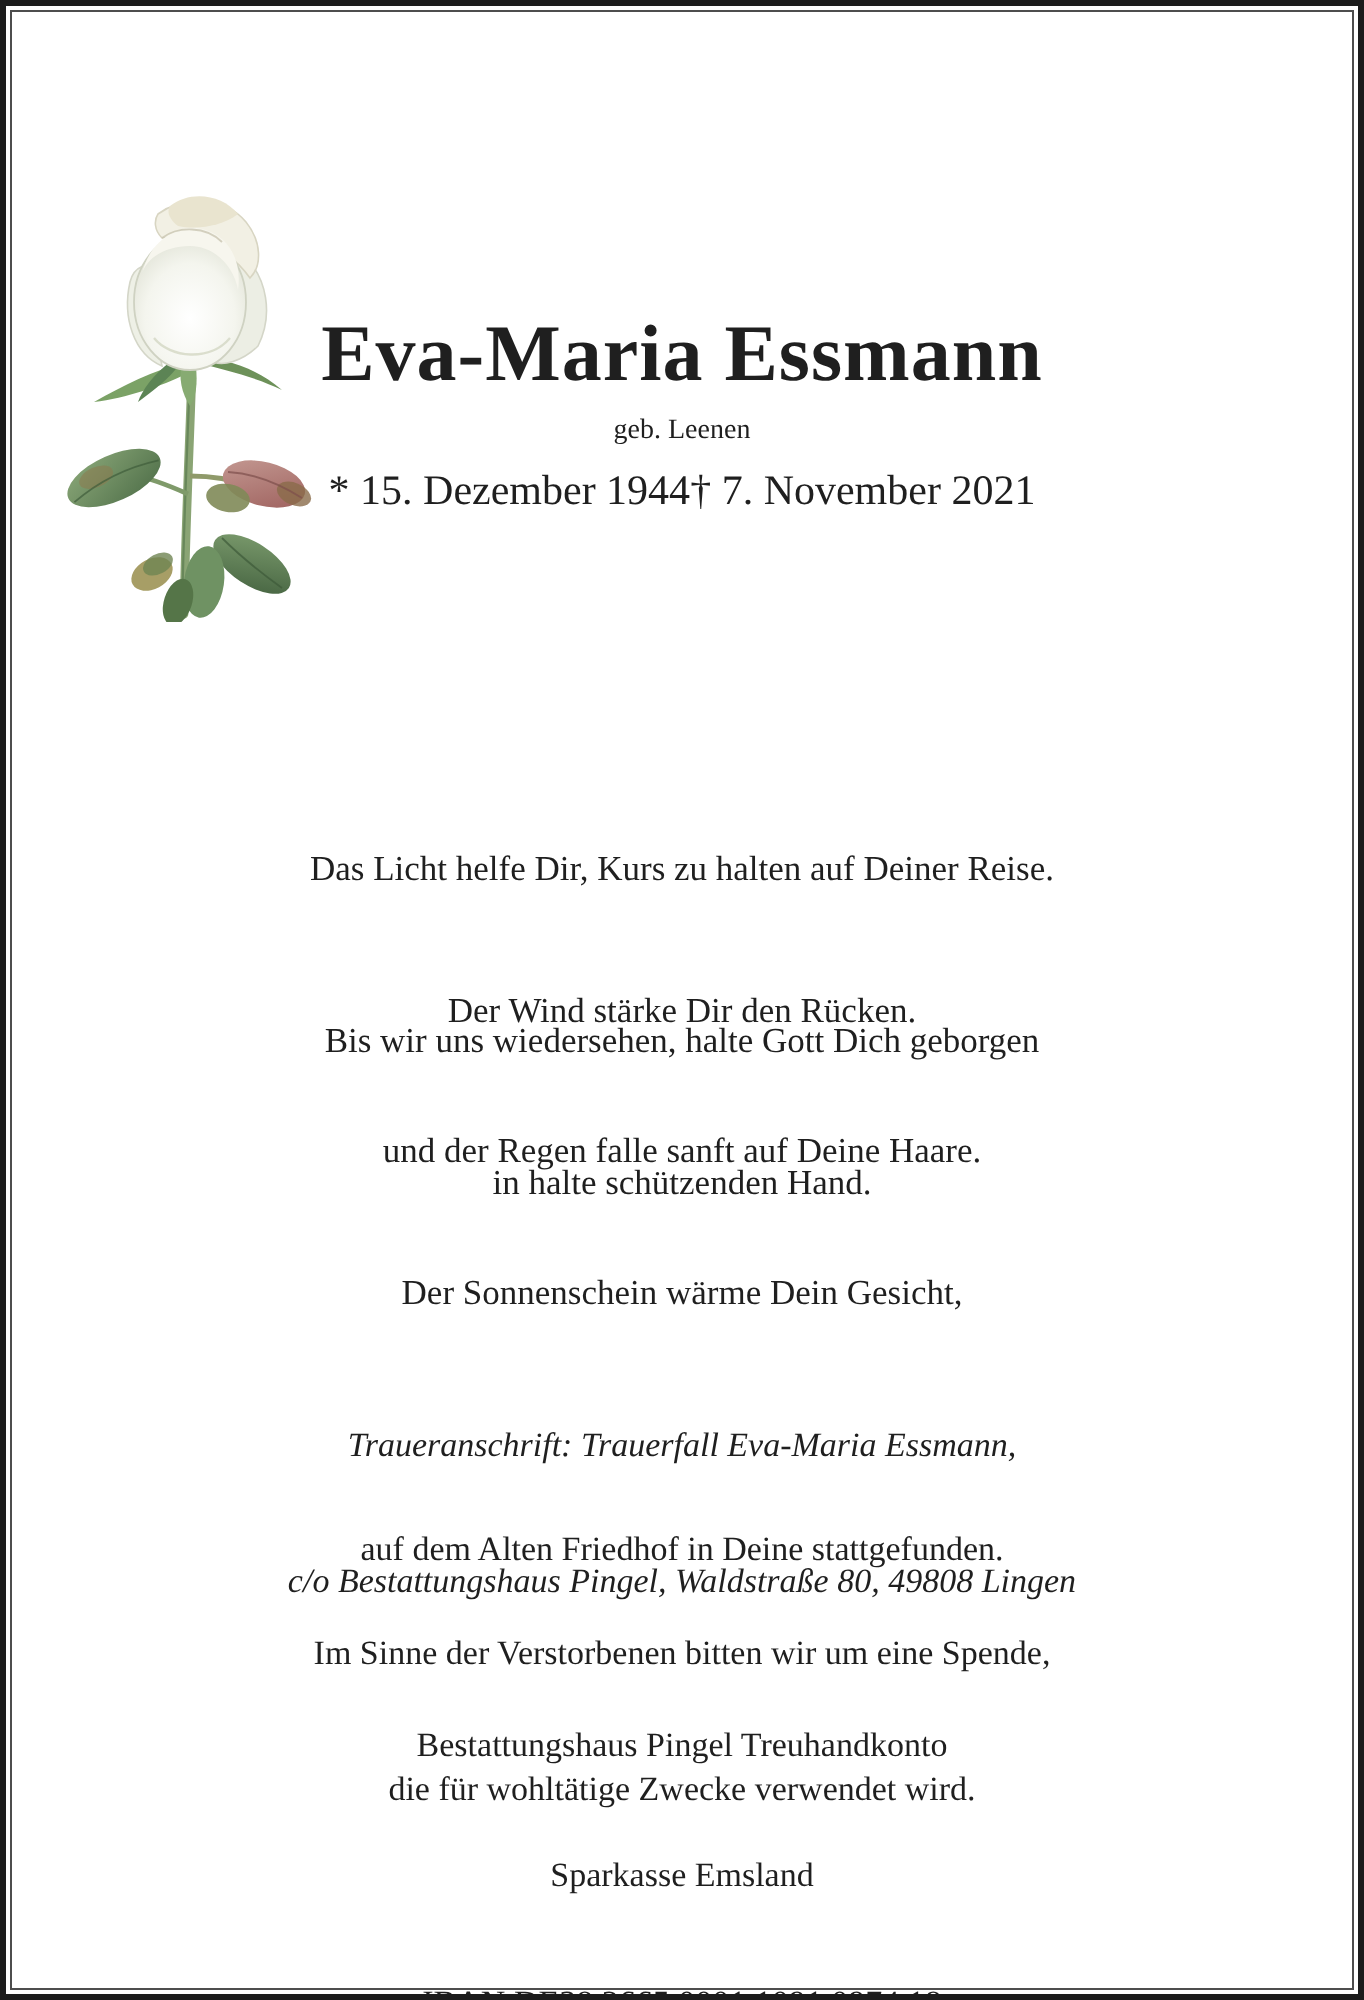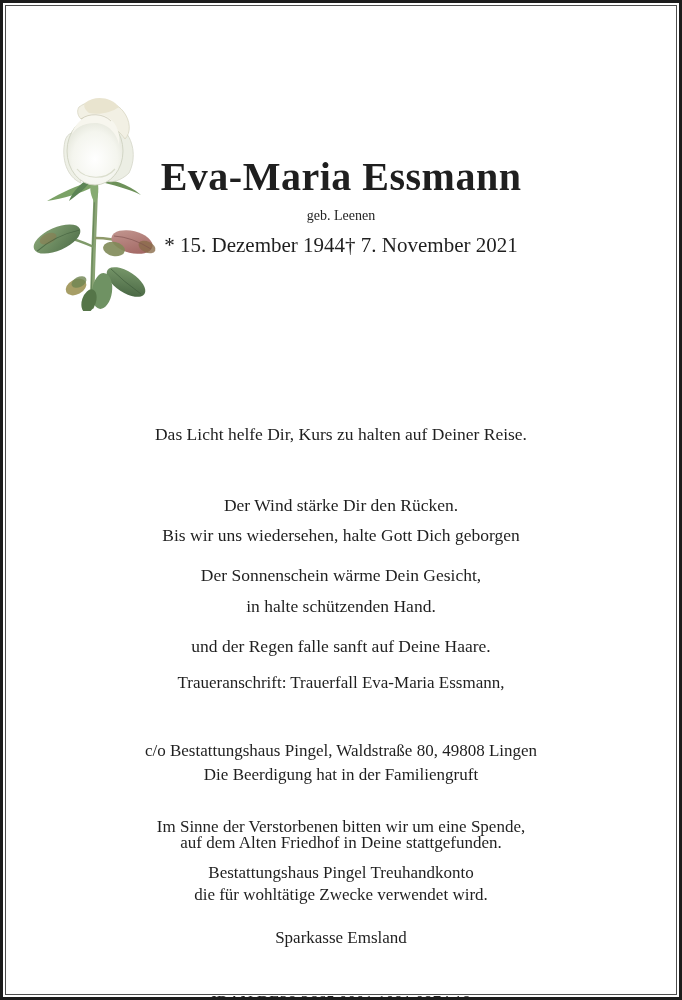--- a/index.html
+++ b/index.html
@@ -51,26 +51,26 @@
     line-height: 22px;
   }
   .dates {
     top: 230px;
     font-size: 21px;
     line-height: 25px;
     display: flex;
     justify-content: center;
   }
   .poem-1 { top: 373px; }
-  .poem-2 { top: 474px; }
+  .poem-2 { top: 459px; }
   .poem-1, .poem-2 {
     font-size: 17.5px;
     line-height: 23.5px;
   }
-  .p-address  { top: 624px; }
+  .p-address  { top: 664px; font-style: italic; }
   .p-burial   { top: 716px; }
   .p-donation { top: 768px; }
   .p-address, .p-burial, .p-donation {
     font-size: 17px;
     line-height: 22.5px;
   }
   .p-account {
     top: 816px;
     font-size: 17px;
     line-height: 21.5px;
@@ -154,34 +154,33 @@
   <div class="centered title">Eva-Maria Essmann</div>
   <div class="centered birthname">geb. Leenen</div>
   <div class="centered dates">
     <span>* 15. Dezember 1944</span>
     <span>† 7. November 2021</span>
   </div>
 
   <div class="centered poem-1">
     <div>Das Licht helfe Dir, Kurs zu halten auf Deiner Reise.</div>
     <div>Der Wind stärke Dir den Rücken.</div>
+    <div>und der Regen falle sanft auf Deine Haare.</div>
     <div>Der Sonnenschein wärme Dein Gesicht,</div>
-    <div>und der Regen falle sanft auf Deine Haare.</div>
   </div>
   <div class="centered poem-2">
     <div>Bis wir uns wiedersehen, halte Gott Dich geborgen</div>
     <div>in halte schützenden Hand.</div>
   </div>
 
   <div class="centered p-address">
     <div>Traueranschrift: Trauerfall Eva-Maria Essmann,</div>
     <div>c/o Bestattungshaus Pingel, Waldstraße 80, 49808 Lingen</div>
   </div>
   <div class="centered p-burial">
-    <div>Die Beerdigung hat in der Familiengruft</div>
     <div>auf dem Alten Friedhof in Deine stattgefunden.</div>
   </div>
   <div class="centered p-donation">
     <div>Im Sinne der Verstorbenen bitten wir um eine Spende,</div>
     <div>die für wohltätige Zwecke verwendet wird.</div>
   </div>
   <div class="centered p-account">
     <div>Bestattungshaus Pingel Treuhandkonto</div>
     <div>Sparkasse Emsland</div>
     <div>IBAN DE38 2665 0001 1091 0974 18</div>

